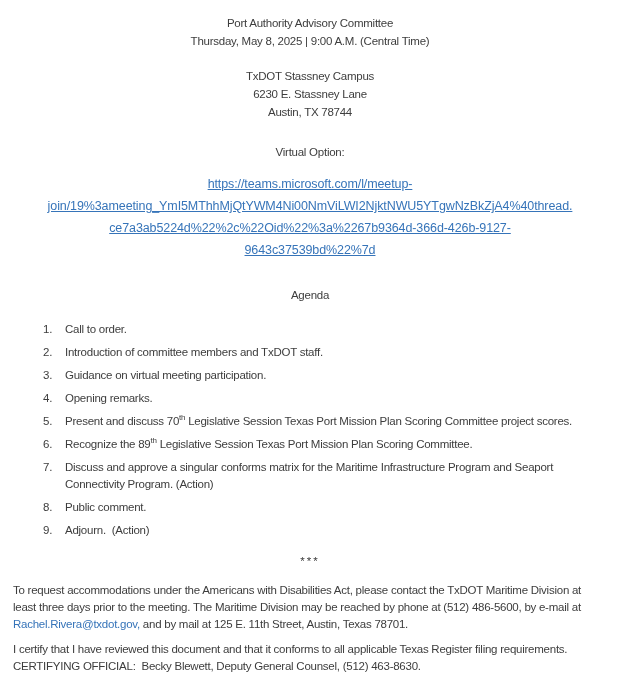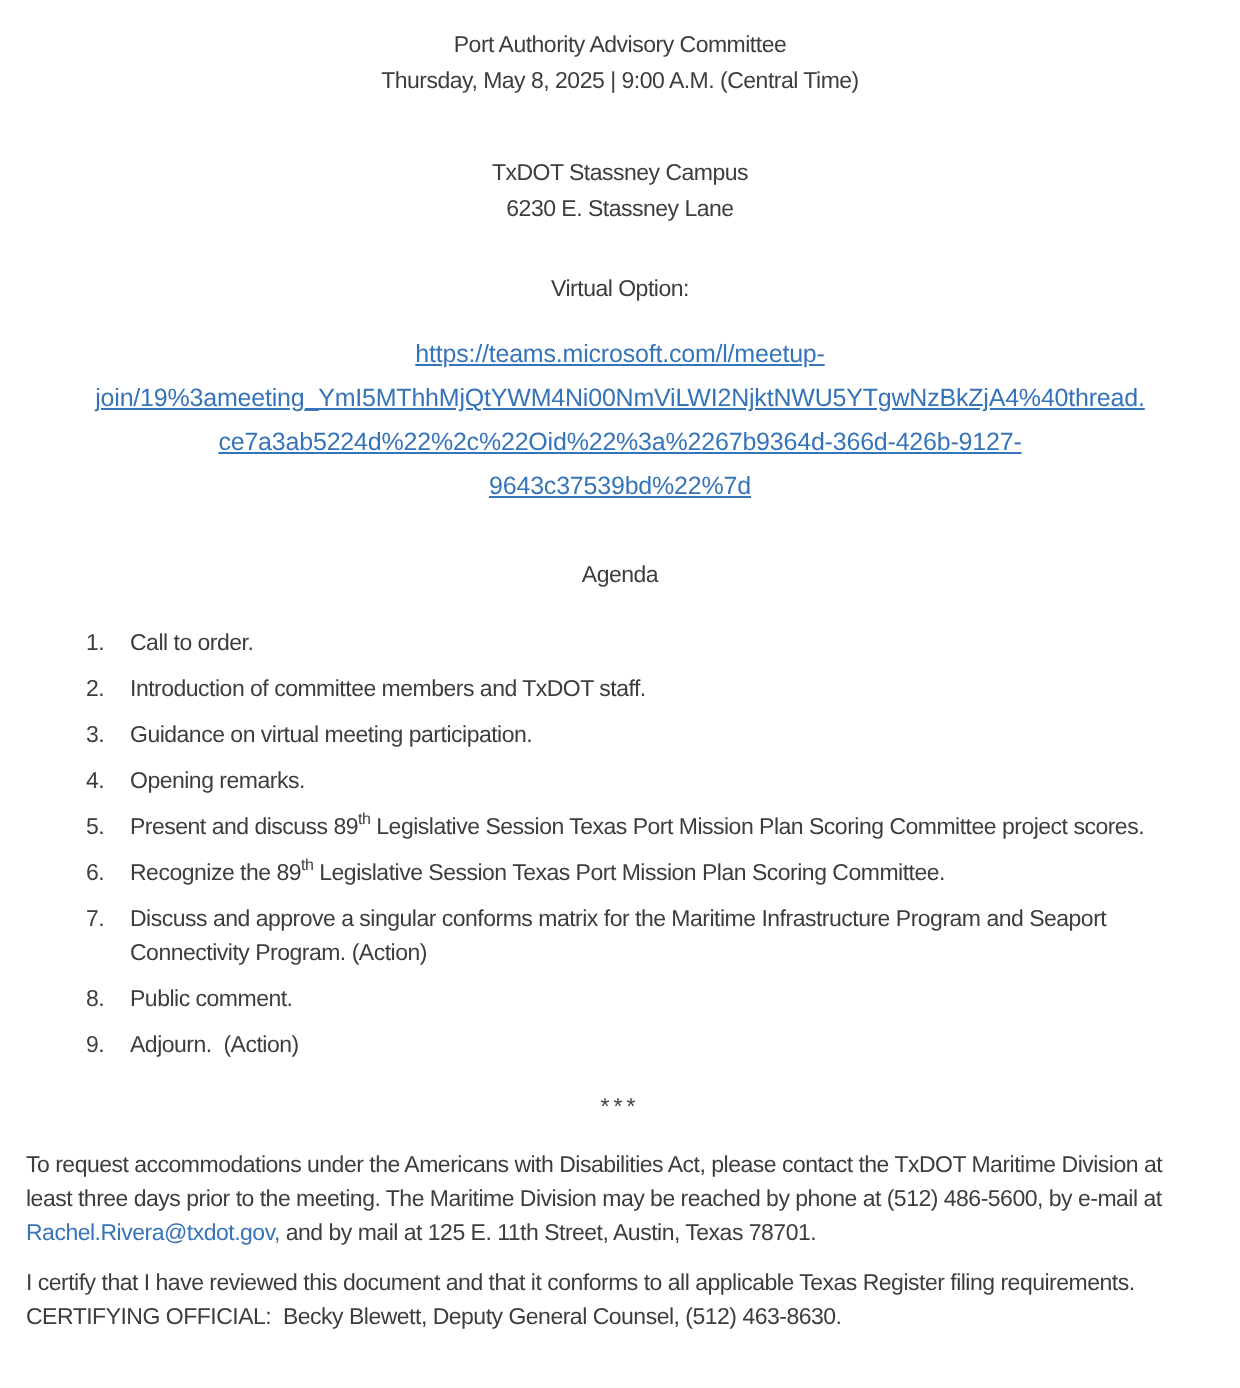--- a/index.html
+++ b/index.html
@@ -17,21 +17,21 @@
     font-size: 11.5px;
     letter-spacing: -0.25px;
     color: #3d3d3d;
     padding: 14px 13px 0 13px;
     box-sizing: border-box;
     width: 620px;
     height: 500px;
   }
   .center { text-align: center; }
   .hdr div { line-height: 18px; }
-  .loc { margin-top: 28px; }
+  .loc { margin-top: 17px; }
   .loc div { line-height: 18px; }
   .virt { margin-top: 22px; }
   .virt-label { line-height: 18px; }
   .urlblock { margin-top: 12px; }
   .urlline {
     line-height: 22px;
     color: #3674b9;
     text-decoration: underline;
     cursor: pointer;
     font-size: 12.5px;
@@ -73,20 +73,21 @@
 <div class="doc">
 
   <div class="center hdr">
     <div>Port Authority Advisory Committee</div>
     <div>Thursday, May 8, 2025 | 9:00 A.M. (Central Time)</div>
   </div>
 
   <div class="center loc">
     <div>TxDOT Stassney Campus</div>
     <div>6230 E. Stassney Lane</div>
+    <div>Austin, TX 78744</div>
   </div>
 
   <div class="center virt">
     <div class="virt-label">Virtual Option:</div>
     <div class="urlblock">
       <div class="urlline">https://teams.microsoft.com/l/meetup-</div>
       <div class="urlline">join/19%3ameeting_YmI5MThhMjQtYWM4Ni00NmViLWI2NjktNWU5YTgwNzBkZjA4%40thread.</div>
       <div class="urlline">ce7a3ab5224d%22%2c%22Oid%22%3a%2267b9364d-366d-426b-9127-</div>
       <div class="urlline">9643c37539bd%22%7d</div>
     </div>
@@ -106,21 +107,21 @@
     <li>
       <span class="num">3.</span>
       <span class="txt"><span>Guidance on virtual meeting participation.</span><sup></sup><span></span></span>
     </li>
     <li>
       <span class="num">4.</span>
       <span class="txt"><span>Opening remarks.</span><sup></sup><span></span></span>
     </li>
     <li>
       <span class="num">5.</span>
-      <span class="txt"><span>Present and discuss 89</span><sup>th</sup><span> Legislative Session Texas Port Mission Plan Scoring Committee project scores.</span></span>
+      <span class="txt"><span>Present and discuss 70</span><sup>th</sup><span> Legislative Session Texas Port Mission Plan Scoring Committee project scores.</span></span>
     </li>
     <li>
       <span class="num">6.</span>
       <span class="txt"><span>Recognize the 89</span><sup>th</sup><span> Legislative Session Texas Port Mission Plan Scoring Committee.</span></span>
     </li>
     <li>
       <span class="num">7.</span>
       <span class="txt"><span>Discuss and approve a singular conforms matrix for the Maritime Infrastructure Program and Seaport Connectivity Program. (Action)</span><sup></sup><span></span></span>
     </li>
     <li>

